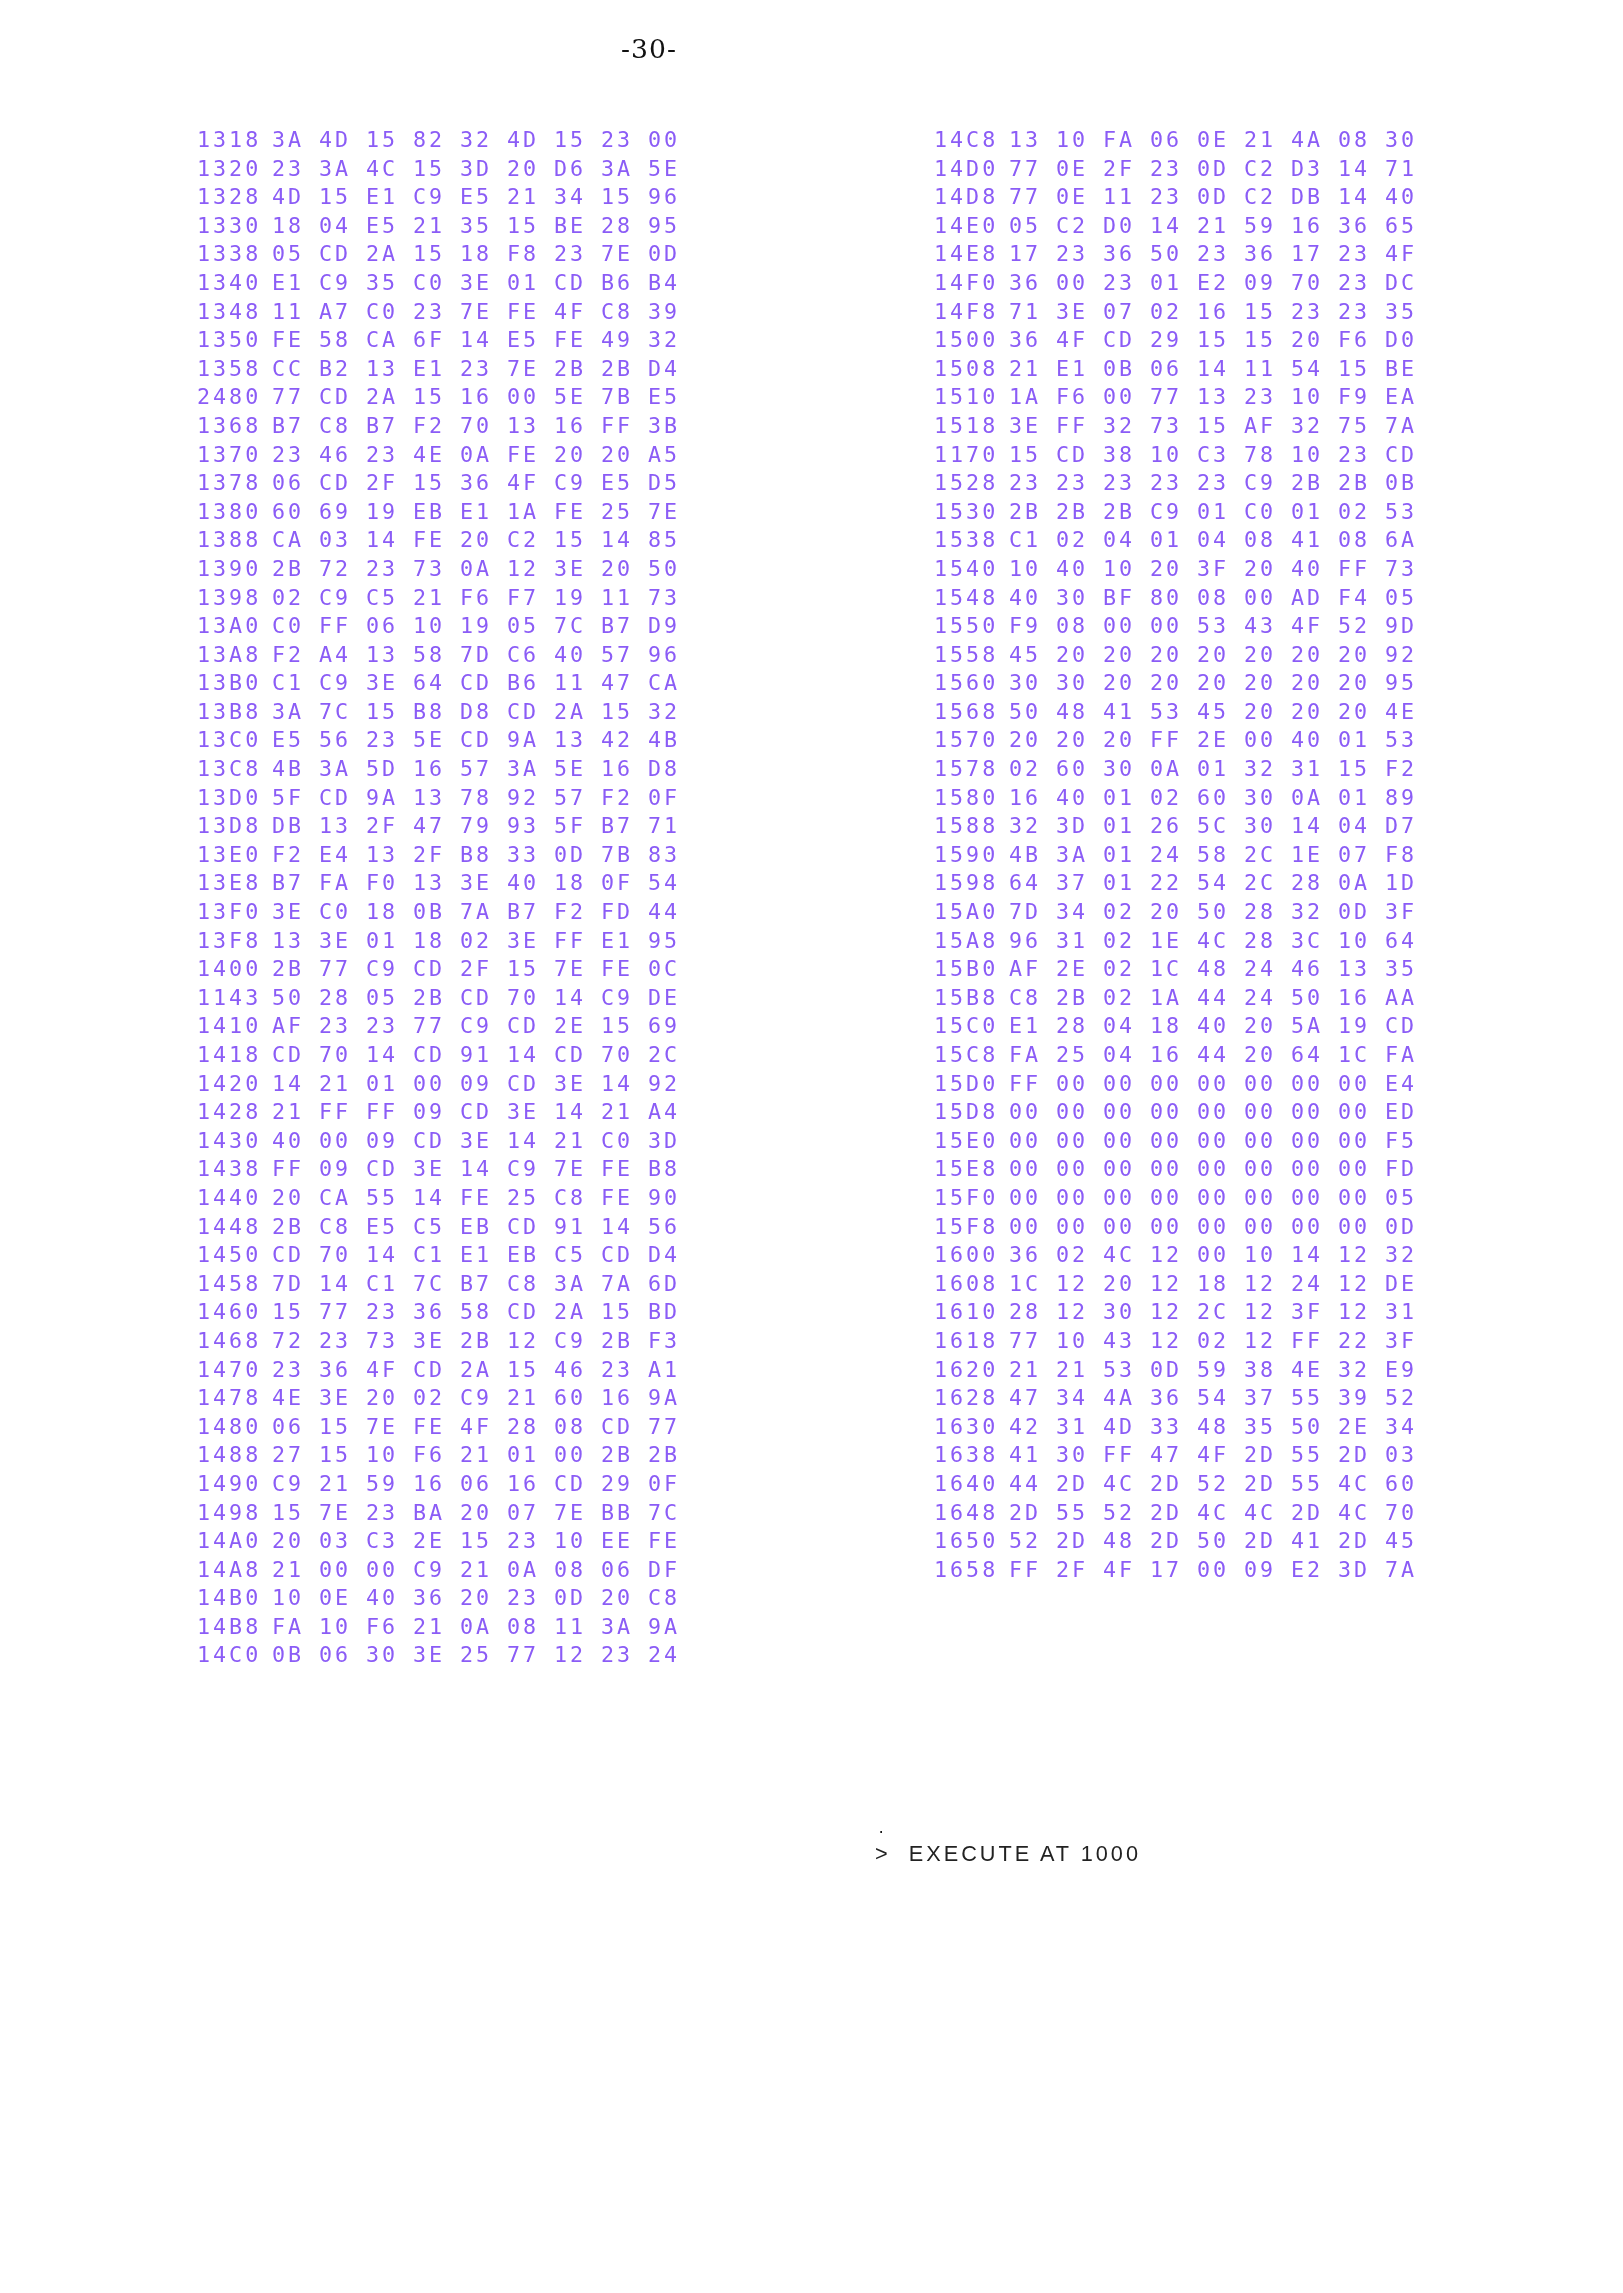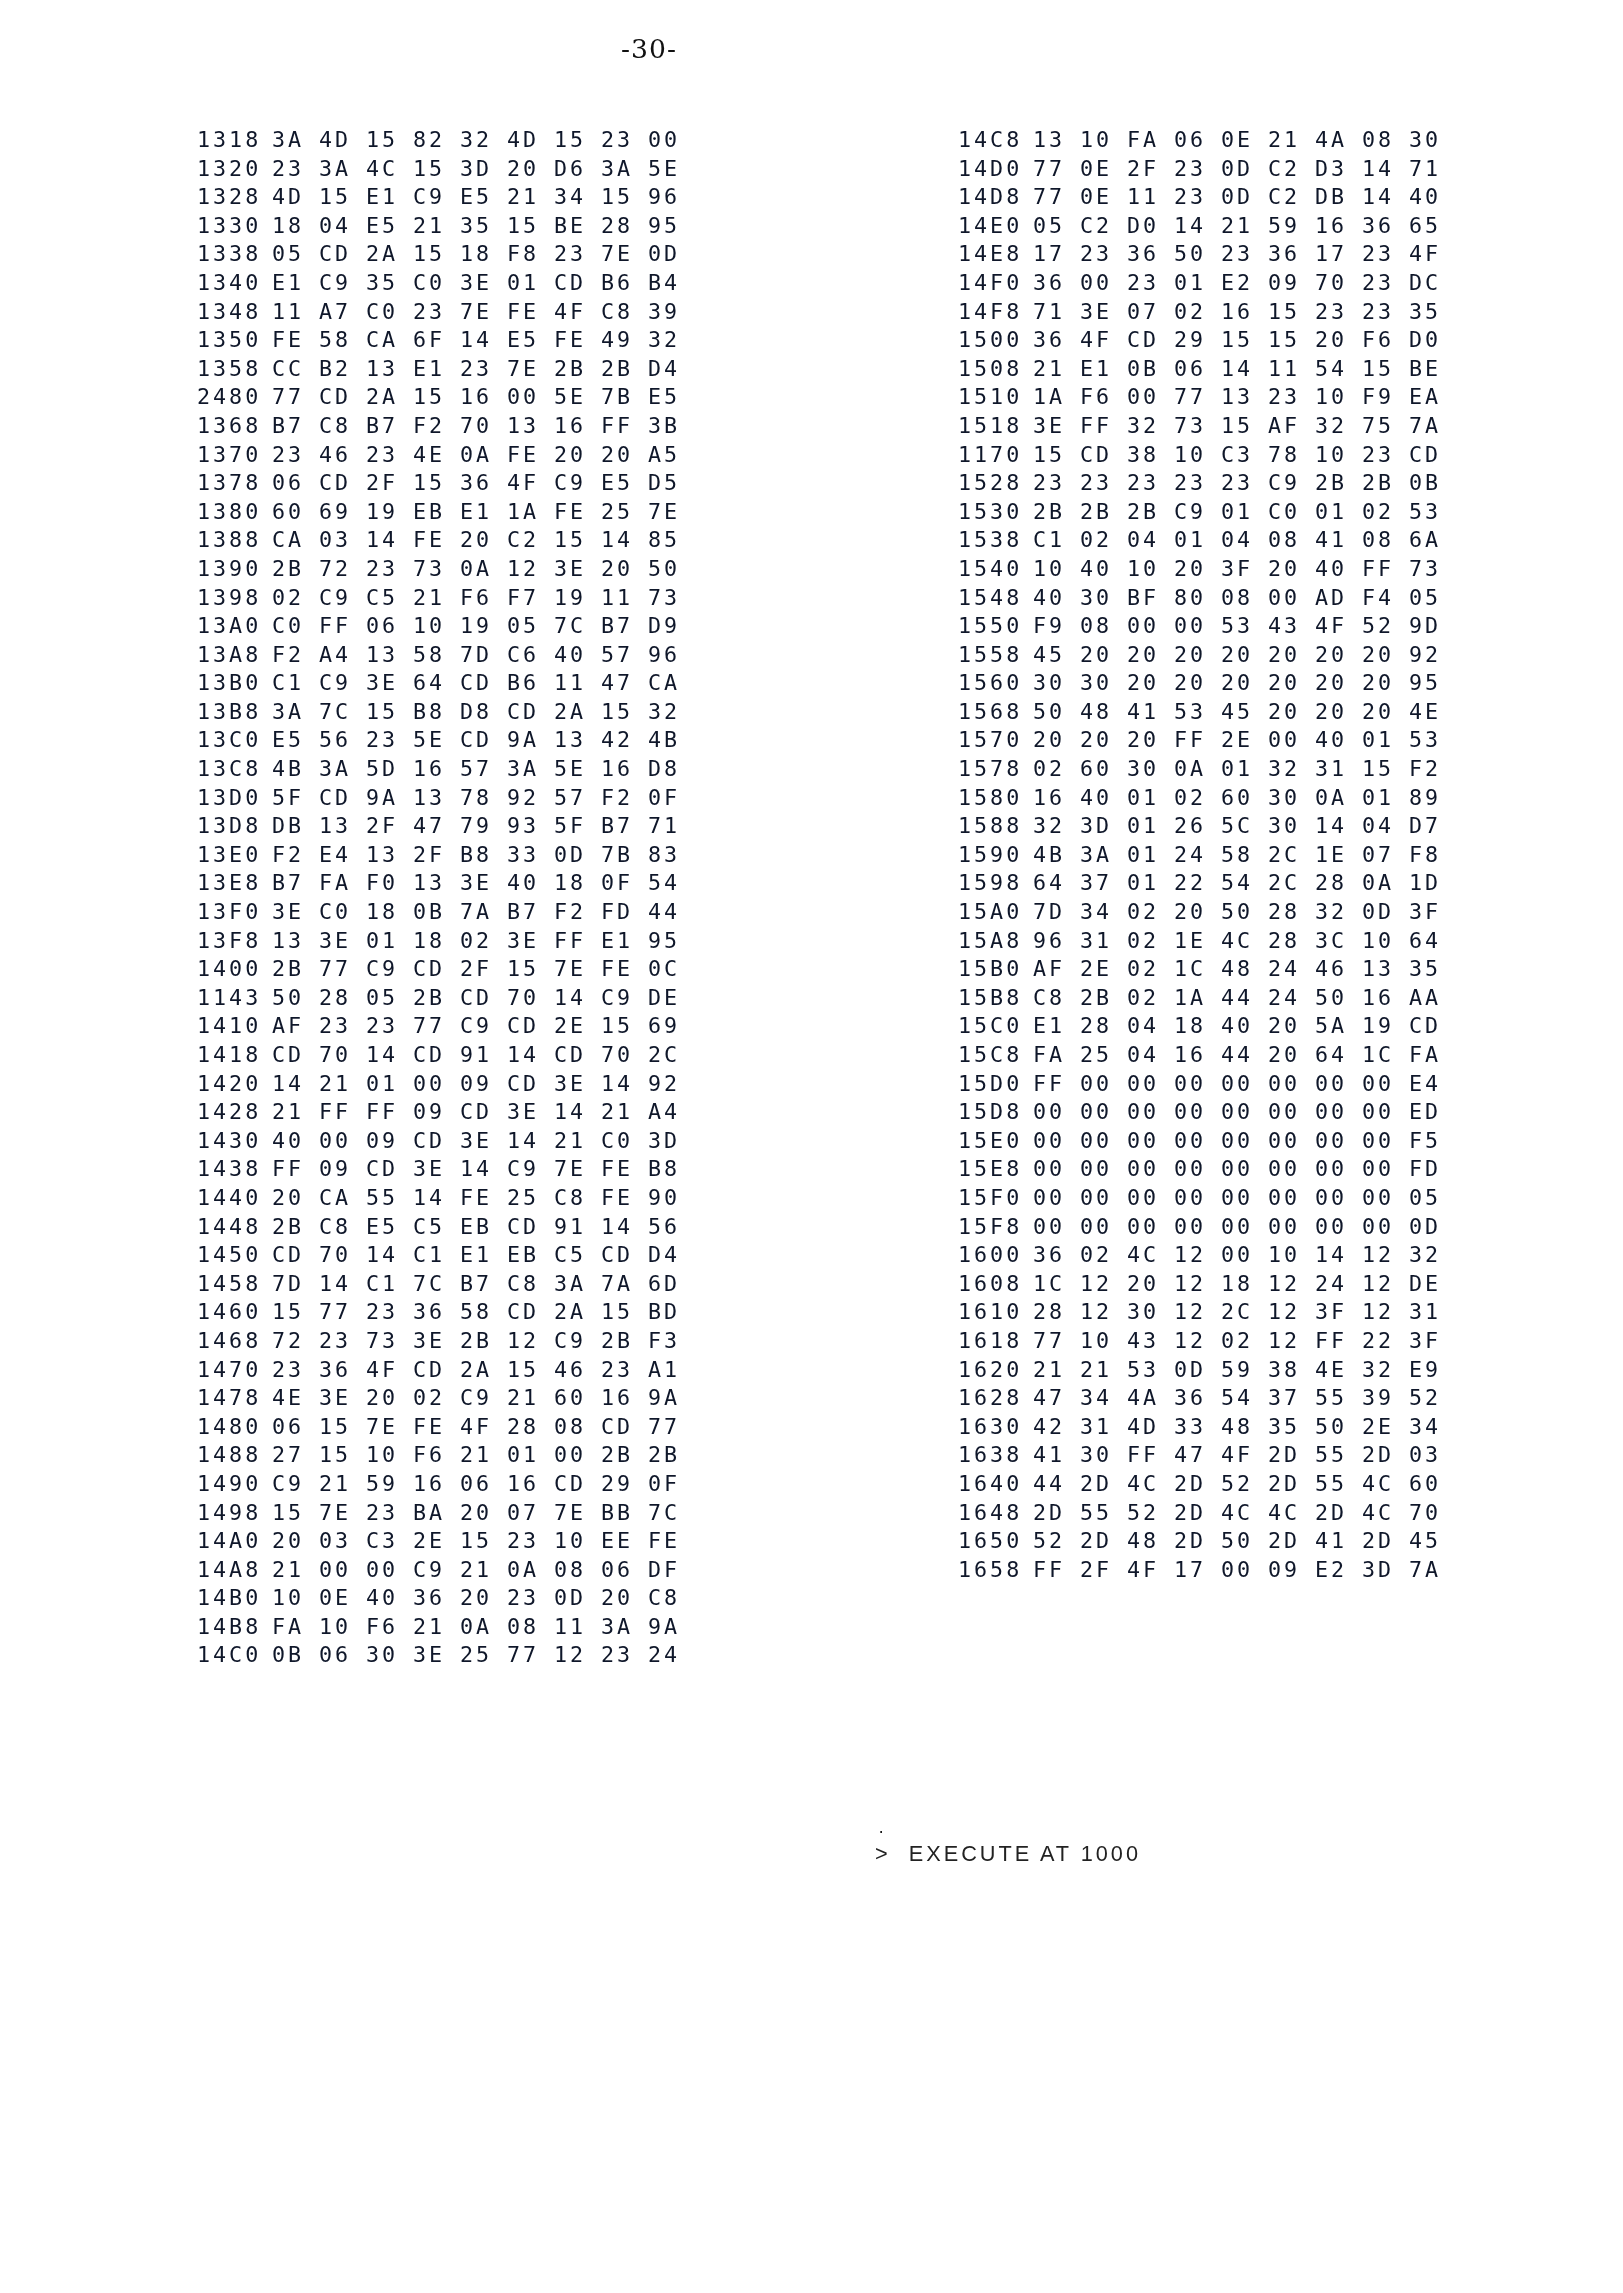--- a/index.html
+++ b/index.html
@@ -8,24 +8,24 @@
     color: #111;
   }
   .page-number {
     position: absolute; top: 33px; left: 0; width: 1298px; text-align: center;
     font-family: "DejaVu Serif", serif; font-size: 26.6px; letter-spacing: 1px;
   }
   .dump {
     position: absolute;
     font-family: "DejaVu Sans Mono", monospace;
     font-size: 21.7px;
-    color: #0f172a;
+    color: #8b5cf6;
   }
   .dump-left { left: 197px; top: 126px; }
-  .dump-right { left: 958px; top: 126px; }
+  .dump-right { left: 934px; top: 126px; }
   .row {
     display: flex; height: 28.6px; line-height: 28.6px; white-space: pre;
   }
   .addr { width: 75px; letter-spacing: 3px; }
   .byte { width: 47px; letter-spacing: 3px; }
   .byte:first-of-type { margin-left: 13.8px; }
   .prompt {
     position: absolute; left: 875px; top: 1841px;
     font-family: Liberation Sans, sans-serif; font-size: 21.7px; letter-spacing: 3px;
     color: #222; white-space: pre;

